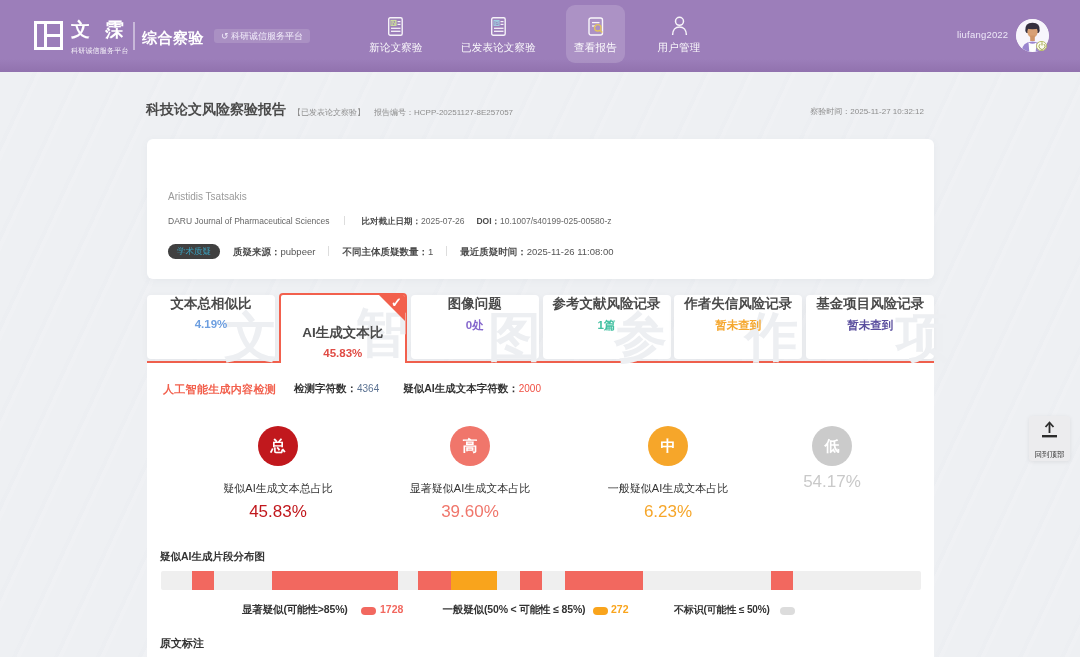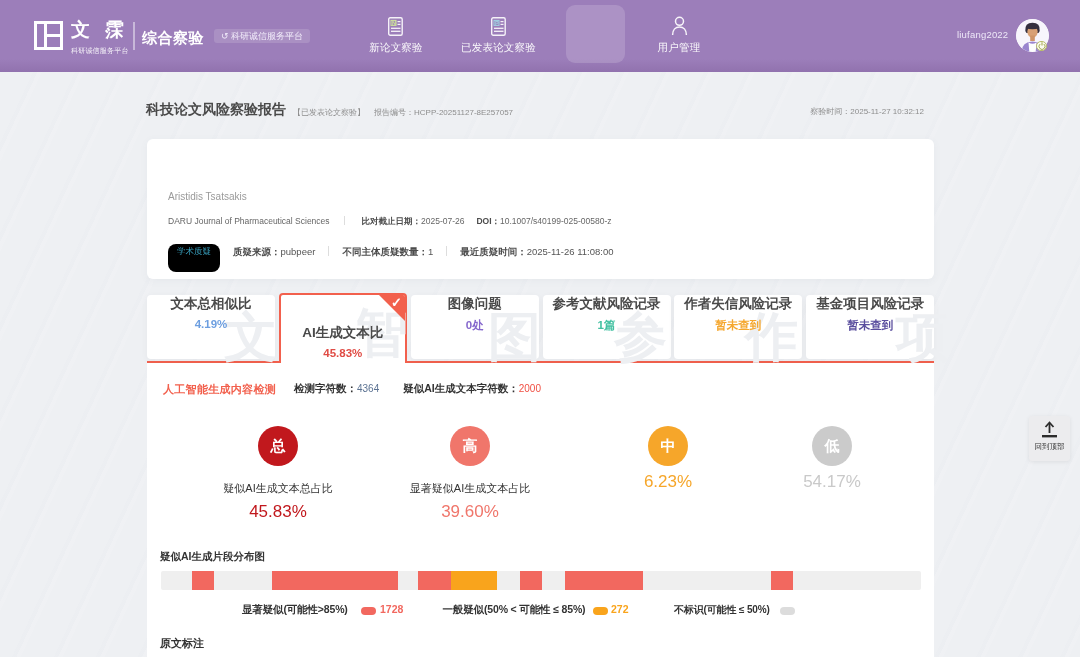--- a/index.html
+++ b/index.html
@@ -30,21 +30,21 @@
 #psub2 { position:absolute; left:374px; top:107px; font-size:8px; color:#8d8d8d; }
 #ptime { position:absolute; right:156px; top:106px; font-size:8px; color:#8d8d8d; }
 
 
 #card1 { position:absolute; left:147px; top:139px; width:787px; height:140px; background:#fff; border-radius:6px; box-shadow:0 2px 8px rgba(80,90,110,.05); }
 #c1title { position:absolute; left:21px; top:17px; font-size:13.4px; font-weight:bold; color:#333; }
 #c1auth { position:absolute; left:21px; top:52px; font-size:10px; color:#9a9a9a; }
 #c1row3 { position:absolute; left:21px; top:77px; font-size:8.5px; color:#666; }
 #c1row3 .vd { display:inline-block; width:1px; height:9px; background:#ddd; margin:0 17px 0 14px; vertical-align:-1px; }
 #c1row4 { position:absolute; left:21px; top:105px; font-size:9.5px; color:#555; height:15px; line-height:15px; }
-#c1badge { display:inline-block; height:28px; line-height:15px; padding:0 9px; border-radius:8px; background:#000000; color:#3aa6c5; font-size:8.5px; margin-right:13px; vertical-align:top; }
+#c1badge { display:inline-block; height:15px; line-height:15px; padding:0 9px; border-radius:8px; background:#404040; color:#3aa6c5; font-size:8.5px; margin-right:13px; vertical-align:top; }
 #c1row4 .vd { display:inline-block; width:1px; height:10px; background:#ddd; margin:0 13px; vertical-align:-1px; }
 #c1row4 b, #c1row3 b { font-weight:600; color:#4c4c4c; }
 
 
 #tabs { position:absolute; left:147px; top:293px; width:787px; height:71px; }
 .wm { position:absolute; font-size:53px; font-weight:bold; color:#edeff2; z-index:1; line-height:1; pointer-events:none; }
 .tab { position:absolute; top:2px; width:128px; height:64px; background:#fff; border-radius:4px; box-shadow:0 2px 6px rgba(80,90,110,.06); text-align:center; }
 .t1 { font-size:13.5px; font-weight:bold; color:#4a4a4a; position:relative; z-index:4; }
 .t2 { margin-top:5px; font-size:11.5px; font-weight:bold; position:relative; z-index:4; }
 #redline { position:absolute; left:0; top:67.8px; width:787px; height:2.6px; background:#f2604d; z-index:0; }
@@ -63,21 +63,21 @@
 #distlab { position:absolute; left:13px; top:187px; font-size:10.5px; font-weight:bold; color:#333; }
 #bar { position:absolute; left:14px; top:208px; width:760px; height:19px; background:#efefef; border-radius:2px; }
 #bar div { position:absolute; top:0; height:19px; }
 .legend { position:absolute; top:240px; font-size:10.5px; font-weight:bold; color:#333; height:13px; line-height:13px; letter-spacing:-.15px; }
 .sw { position:absolute; top:243.5px; width:15px; height:8px; border-radius:4px; }
 .num { position:absolute; top:240px; font-size:10.5px; font-weight:bold; height:13px; line-height:13px; }
 #origlab { position:absolute; left:13px; top:273px; font-size:11px; font-weight:bold; color:#333; }
 
 
 #btt { position:absolute; left:1029px; top:416px; width:41px; height:45px; background:#ececee; border-radius:3px; box-shadow:0 1px 4px rgba(0,0,0,.08); text-align:center; }
-#btt .txt { position:absolute; left:0; top:26px; width:100%; font-size:7.5px; color:#333; }
+#btt .txt { position:absolute; left:0; top:34px; width:100%; font-size:7.5px; color:#333; }
 </style>
 </head>
 <body>
 <div id="bgtex"></div>
 
 <div id="header">
   <svg id="logoicon" width="29" height="29" viewBox="0 0 29 29">
     <rect x="1.5" y="1.5" width="26" height="26" fill="none" stroke="#fff" stroke-width="3"></rect>
     <line x1="11.5" y1="2" x2="11.5" y2="27" stroke="#fff" stroke-width="3"></line>
     <line x1="12" y1="14.5" x2="27" y2="14.5" stroke="#fff" stroke-width="3"></line>
@@ -106,20 +106,30 @@
       <rect x="0.7" y="0.7" width="13.5" height="17.6" rx="1.5" fill="none" stroke="rgba(255,255,255,.9)" stroke-width="1.4"></rect>
       <rect x="3" y="3.4" width="5" height="5" fill="none" stroke="#9fd4e2" stroke-width="1"></rect>
       <text x="4.1" y="7.6" font-size="5.5" font-weight="bold" fill="#9fd4e2">P</text>
       <line x1="9.5" y1="4.6" x2="12.5" y2="4.6" stroke="rgba(255,255,255,.9)" stroke-width="1.2"></line>
       <line x1="9.5" y1="7.4" x2="12.5" y2="7.4" stroke="rgba(255,255,255,.9)" stroke-width="1.2"></line>
       <line x1="3" y1="11.3" x2="12.5" y2="11.3" stroke="rgba(255,255,255,.9)" stroke-width="1.3"></line>
       <line x1="3" y1="14.3" x2="12.5" y2="14.3" stroke="rgba(255,255,255,.9)" stroke-width="1.3"></line>
     </svg>
     <div class="navlab">已发表论文察验</div>
   </div>
+  <div class="navitem" style="left:565px;width:61px;">
+    <svg style="position:absolute;left:23px;top:17px;" width="17" height="19" viewBox="0 0 17 19">
+      <path d="M1 3 a2 2 0 0 1 2-2 h9.5 a2 2 0 0 1 2 2 v13 a2 2 0 0 1-2 2 h-9.5 a2 2 0 0 1-2-2 z" fill="none" stroke="rgba(255,255,255,.92)" stroke-width="1.4"></path>
+      <line x1="4" y1="5.6" x2="11.5" y2="5.6" stroke="rgba(255,255,255,.92)" stroke-width="1.3"></line>
+      <line x1="4" y1="9" x2="7.5" y2="9" stroke="rgba(255,255,255,.92)" stroke-width="1.3"></line>
+      <circle cx="9.8" cy="10.8" r="3.2" fill="none" stroke="#e3c35c" stroke-width="1.4"></circle>
+      <line x1="12" y1="13.2" x2="14.3" y2="15.6" stroke="#e3c35c" stroke-width="1.5"></line>
+    </svg>
+    <div class="navlab">查看报告</div>
+  </div>
   <div class="navitem" style="left:649px;width:60px;">
     <svg style="position:absolute;left:22px;top:16px;" width="17" height="20" viewBox="0 0 17 20">
       <circle cx="8.5" cy="5.3" r="4" fill="none" stroke="rgba(255,255,255,.92)" stroke-width="1.5"></circle>
       <path d="M1.6 19 c0-5 3-8 6.9-8 s6.9 3 6.9 8" fill="none" stroke="rgba(255,255,255,.92)" stroke-width="1.5"></path>
     </svg>
     <div class="navlab">用户管理</div>
   </div>
 
   <div id="huser">liufang2022</div>
   <div id="havatar">
@@ -197,20 +207,21 @@
     <div class="slabel">疑似AI生成文本总占比</div>
     <div class="sval" style="color:#c1181d;">45.83%</div>
   </div>
   <div class="stat" style="left:213px;">
     <div class="scircle" style="background:#f0766b;">高</div>
     <div class="slabel">显著疑似AI生成文本占比</div>
     <div class="sval" style="color:#f0766b;">39.60%</div>
   </div>
   <div class="stat" style="left:411px;">
     <div class="scircle" style="background:#f6a62a;">中</div>
+    <div class="slabel">一般疑似AI生成文本占比</div>
     <div class="sval" style="color:#f6a62a;">6.23%</div>
   </div>
   <div class="stat" style="left:575px;">
     <div class="scircle" style="background:#cbcbcb;">低</div>
     <div class="sval" style="color:#c9c9c9;">54.17%</div>
   </div>
 
   <div id="distlab">疑似AI生成片段分布图</div>
   <div id="bar">
     <div style="left:31px;width:22px;background:#f2685f;"></div>

